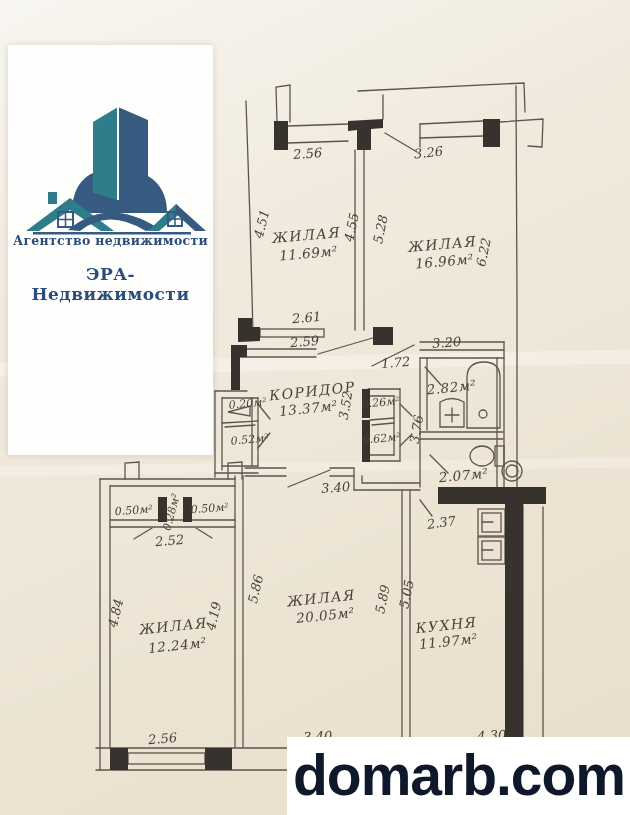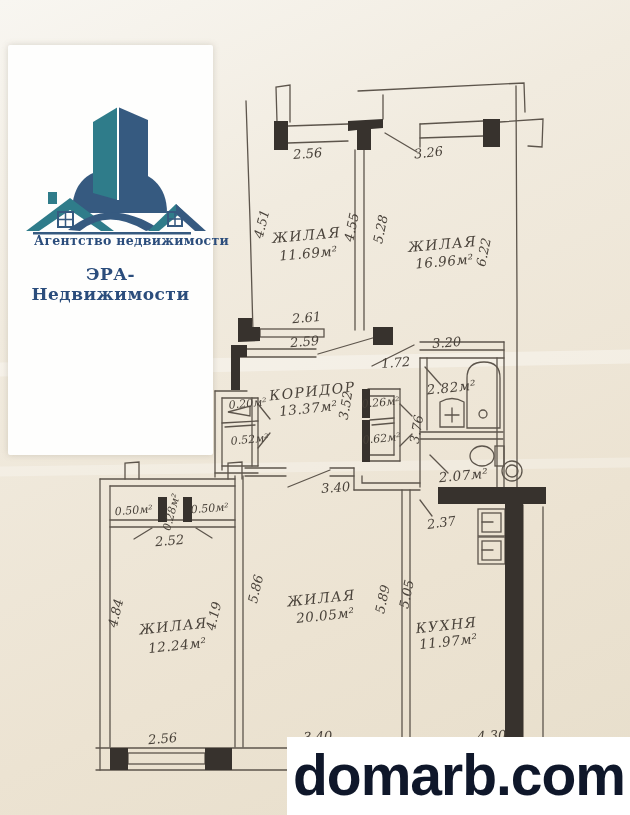--- a/index.html
+++ b/index.html
@@ -7,21 +7,21 @@
         background:linear-gradient(155deg,#f8f6f1 0%,#f1ebdf 30%,#ece3d2 70%,#e7decb 100%);
         font-family:"DejaVu Serif", serif;}
   .crease{position:absolute;left:-20px;right:-20px;background:rgba(255,255,255,.35);pointer-events:none;}
   .crease.c1{top:356px;height:14px;transform:rotate(-1.2deg);}
   .crease.c2{top:462px;height:10px;background:rgba(255,255,255,.25);transform:rotate(-.8deg);}
   
   .logo-card{position:absolute;left:8px;top:45px;width:205px;height:410px;background:#fefefd;
              border-radius:2px;box-shadow:0 0 6px rgba(120,110,90,.25);}
   .logo-card svg{position:absolute;left:0;top:55px;}
   .logo-t1{position:absolute;left:0;top:188px;width:100%;text-align:center;
-           font:bold 12.5px "DejaVu Serif",serif;color:#2b4d7c;letter-spacing:.3px;padding-left:21px;}
+           font:bold 12.5px "DejaVu Serif",serif;color:#2b4d7c;letter-spacing:.3px;}
   .logo-t2{position:absolute;left:0;top:204px;width:100%;text-align:center;
            font:bold 17px "DejaVu Serif",serif;color:#2b4d7c;letter-spacing:.5px;margin-top:15px;}
   
   .plan{position:absolute;left:0;top:0;}
   .plan path,.plan rect.o,.plan circle,.plan ellipse,.plan polyline{stroke:#5d554c;stroke-width:1.3;fill:none;stroke-linecap:round;}
   .plan .wall{fill:#37322d;stroke:none;}
   .plan text{fill:#49423a;}
   .dim{font:italic 13px "DejaVu Serif",serif;}
   .dims{font:italic 11px "DejaVu Serif",serif;}
   .room{font:italic 14px "DejaVu Serif",serif;letter-spacing:1.5px;}

